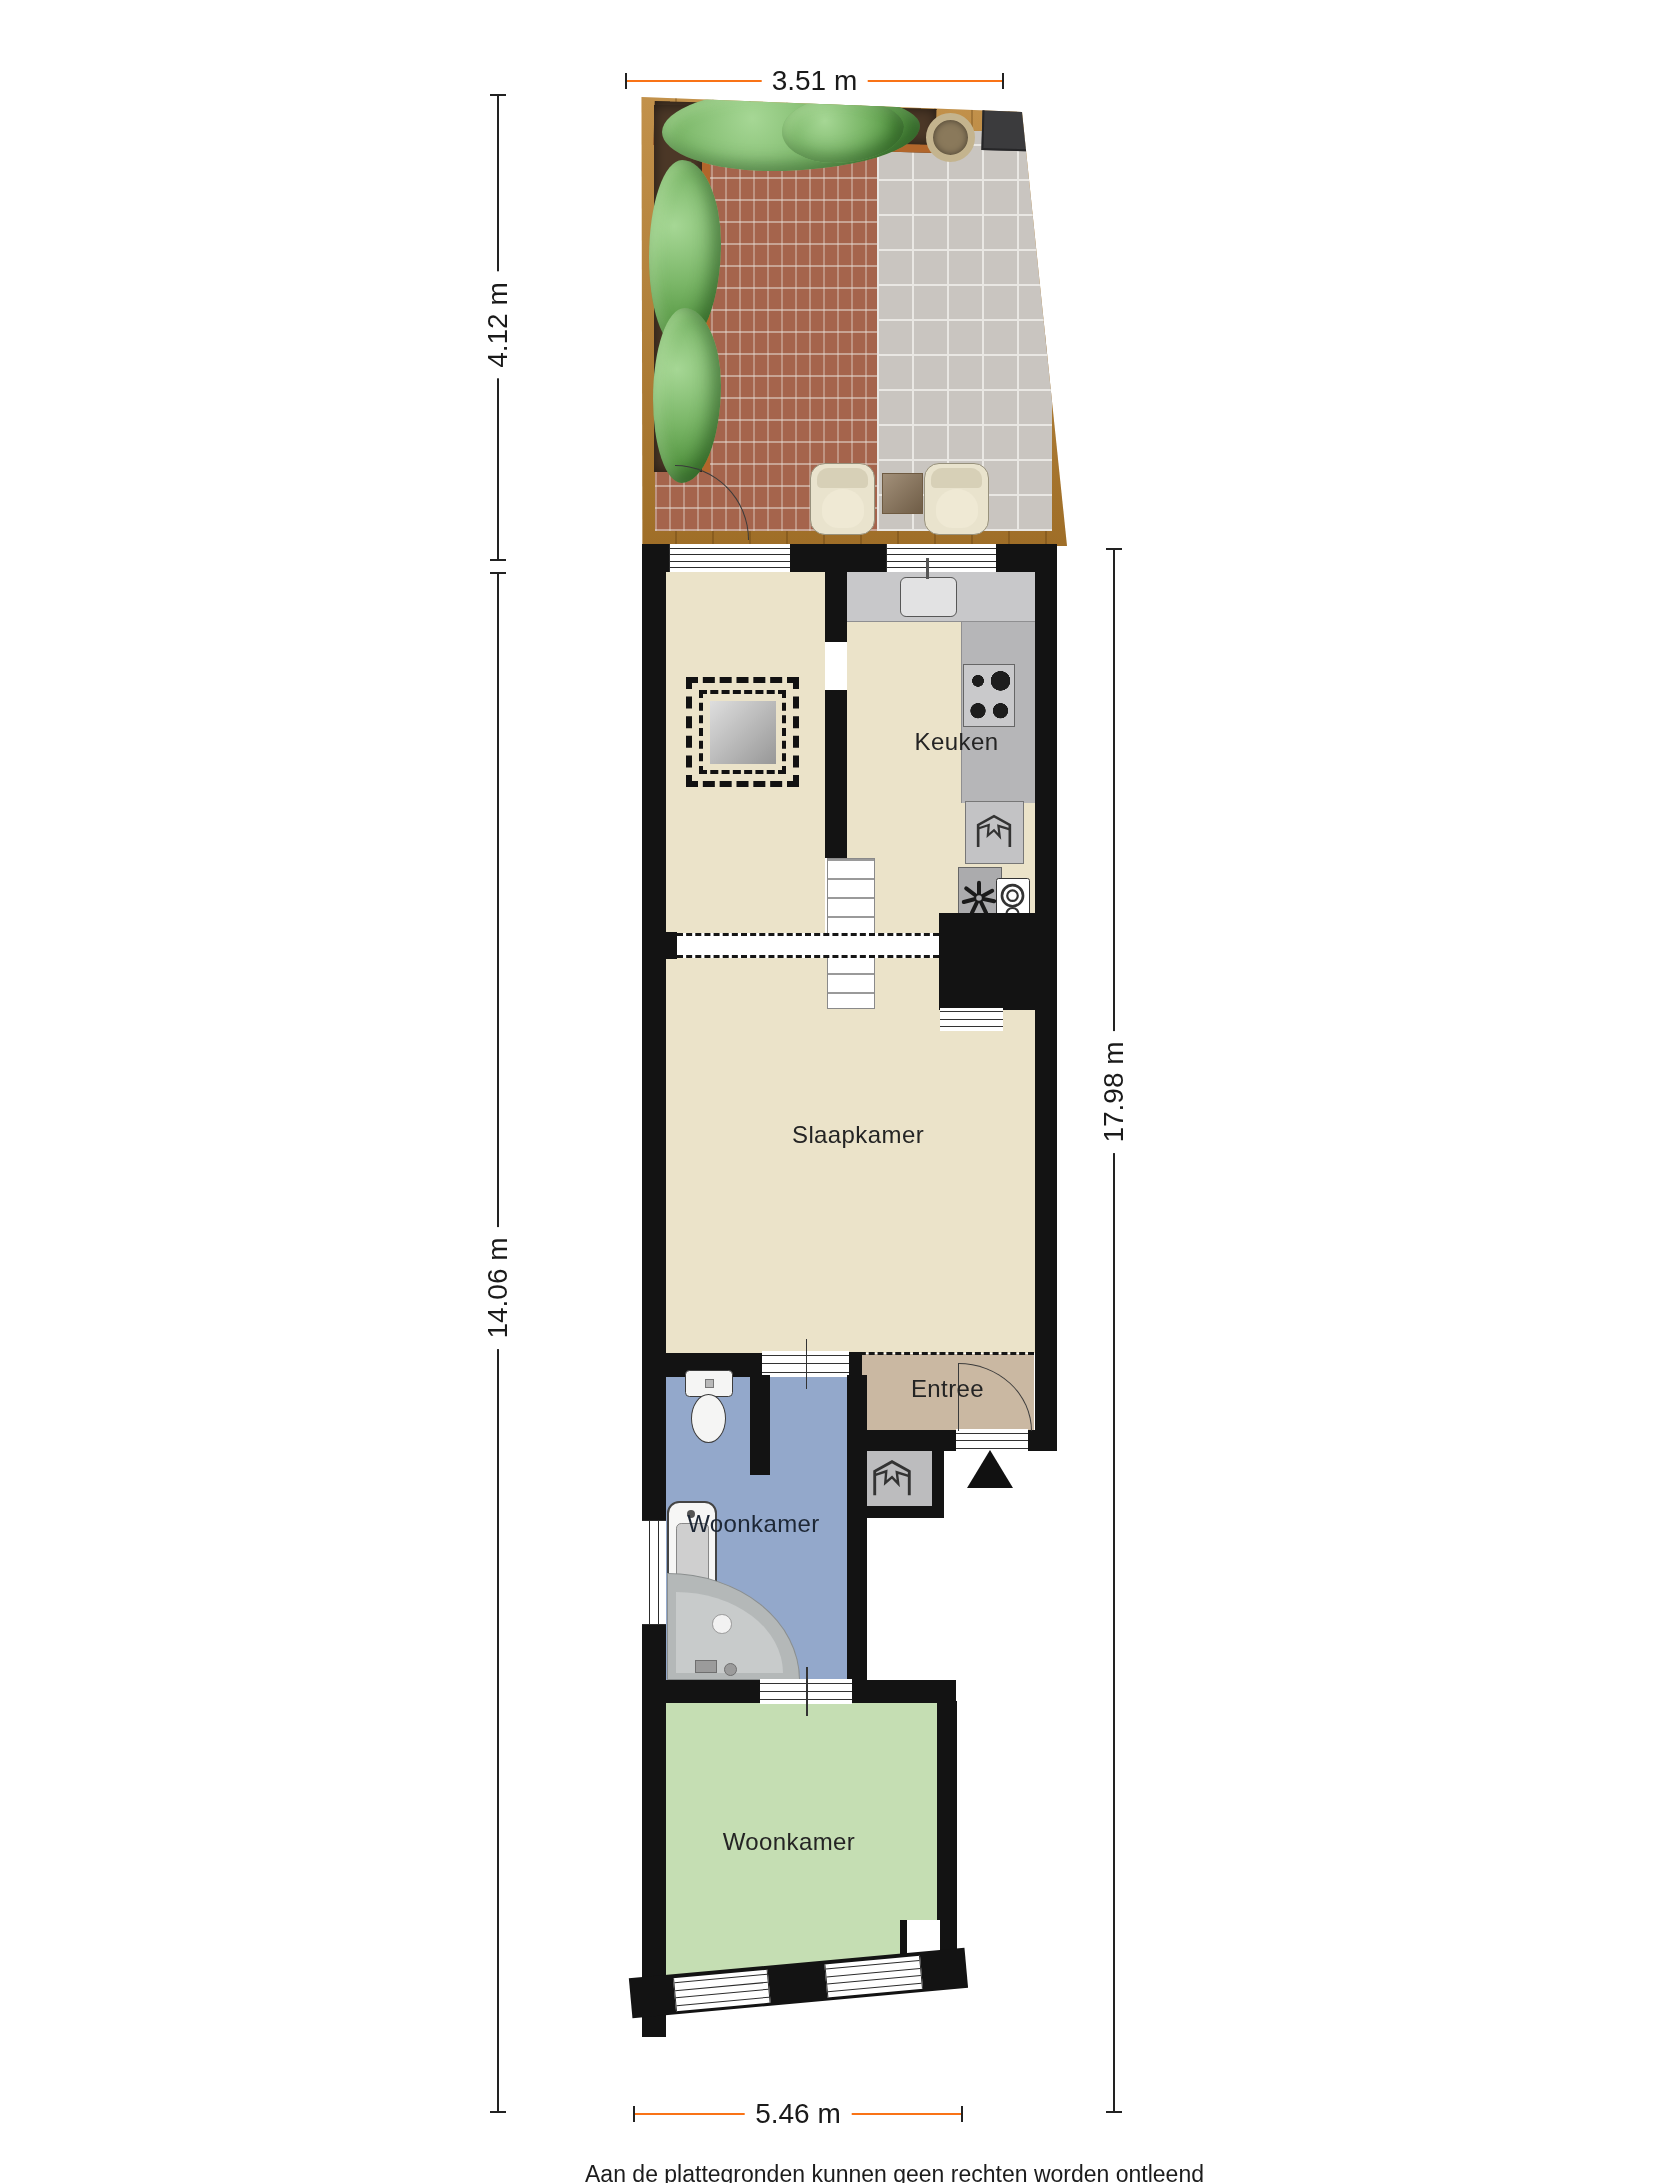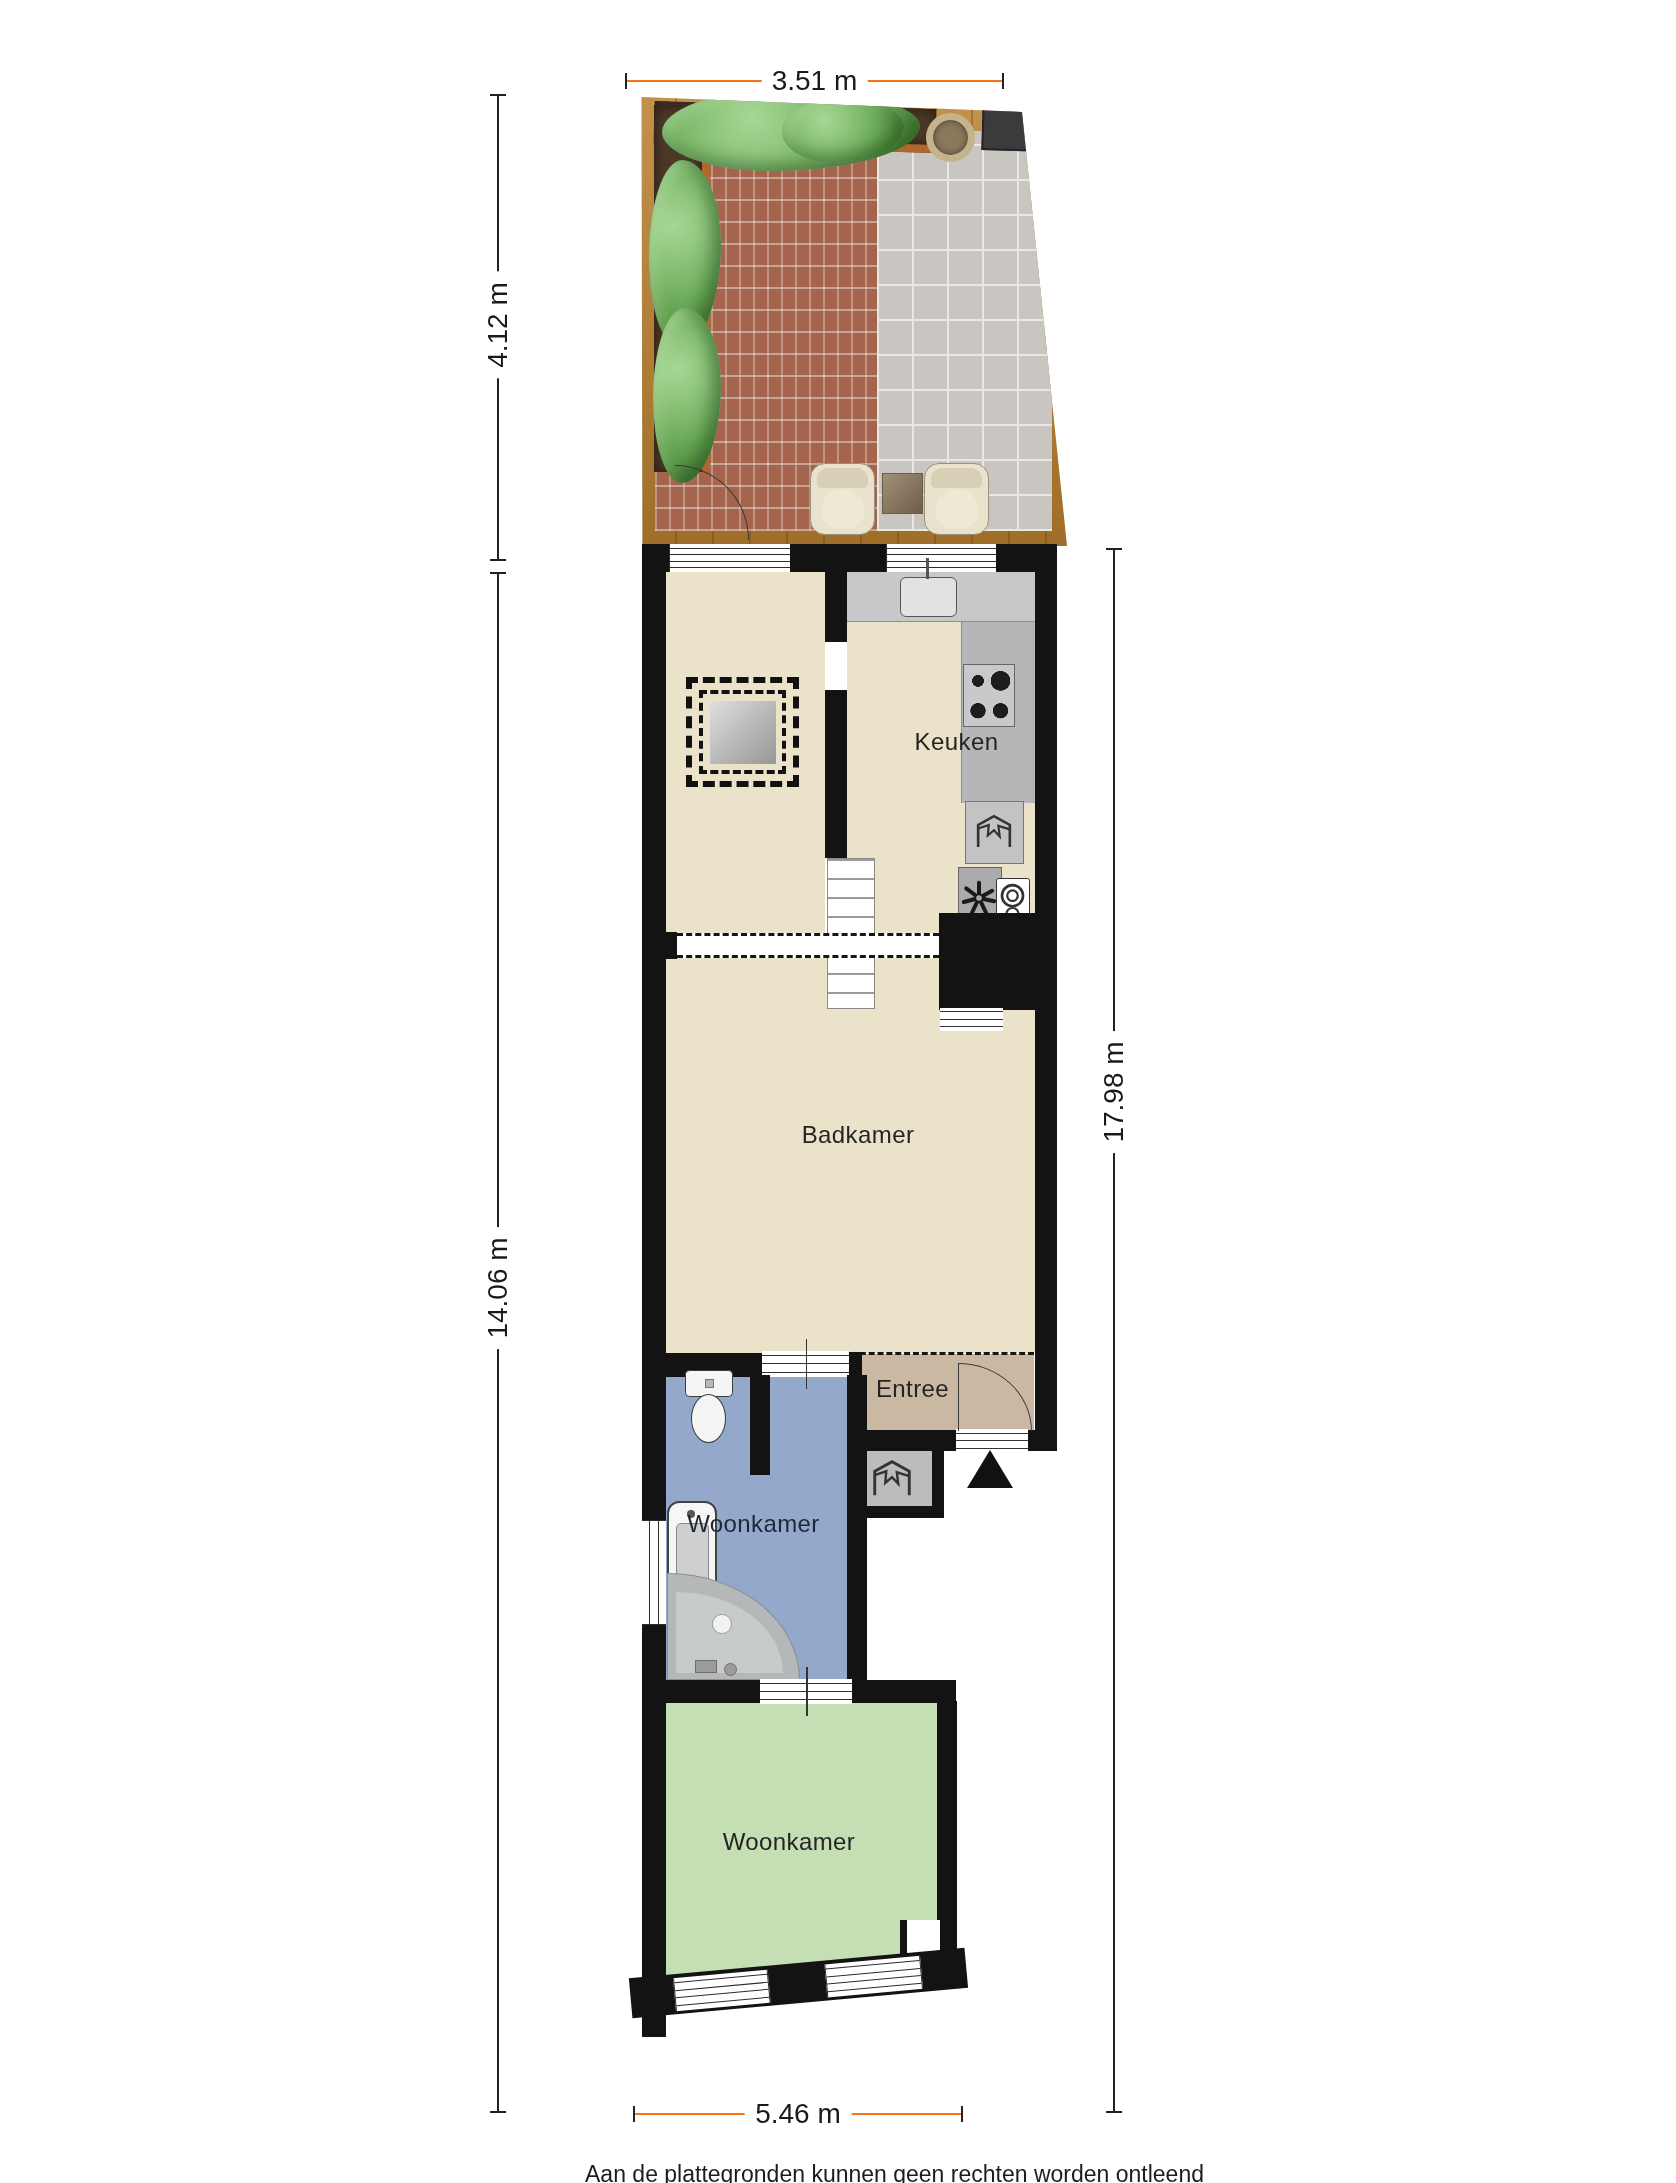--- a/index.html
+++ b/index.html
@@ -215,22 +215,22 @@
   <div class="abs wall" style="left:937px;top:1701px;width:19.6px;height:277px;"></div>
   <div class="abs" style="left:900px;top:1920px;width:40px;height:38px;background:#fff;border-left:7.9px solid #131313;box-sizing:border-box;"></div>
 
   <div class="abs" style="left:630px;top:1951px;width:337px;height:65px;transform:rotate(-5.2deg);transform-origin:50% 50%;">
     <div class="abs wall" style="left:0;top:12.2px;width:337px;height:40px;"></div>
     <div class="abs glaz-h" style="left:44px;top:15.7px;width:93px;height:33px;"></div>
     <div class="abs glaz-h" style="left:196px;top:15.7px;width:94px;height:33px;"></div>
   </div>
 
   <div class="abs roomlabel" style="left:891px;top:728px;width:131px;">Keuken</div>
-  <div class="abs roomlabel" style="left:749px;top:1121px;width:218px;">Badkamer</div>
-  <div class="abs roomlabel" style="left:847px;top:1375px;width:131px;">Entree</div>
+  <div class="abs roomlabel" style="left:749px;top:1121px;width:218px;">Slaapkamer</div>
+  <div class="abs roomlabel" style="left:847px;top:1375px;width:131px;padding-left:35px;">Entree</div>
   <div class="abs roomlabel" style="left:666px;top:1510px;width:175px;color:#1d2735;">Woonkamer</div>
   <div class="abs roomlabel" style="left:680px;top:1828px;width:218px;">Woonkamer</div>
 
   <div class="abs dim-h" style="left:625px;top:80px;width:379px;height:1.7px;">
     <span class="dimlabel abs" style="left:50%;top:-15px;transform:translateX(-50%);">3.51 m</span>
   </div>
 
   <div class="abs dim-v" style="left:497px;top:94px;width:1.7px;height:467px;">
     <span class="dimlabel abs" style="left:0.9px;top:231px;transform:translate(-50%,-50%) rotate(-90deg);">4.12 m</span>
   </div>

